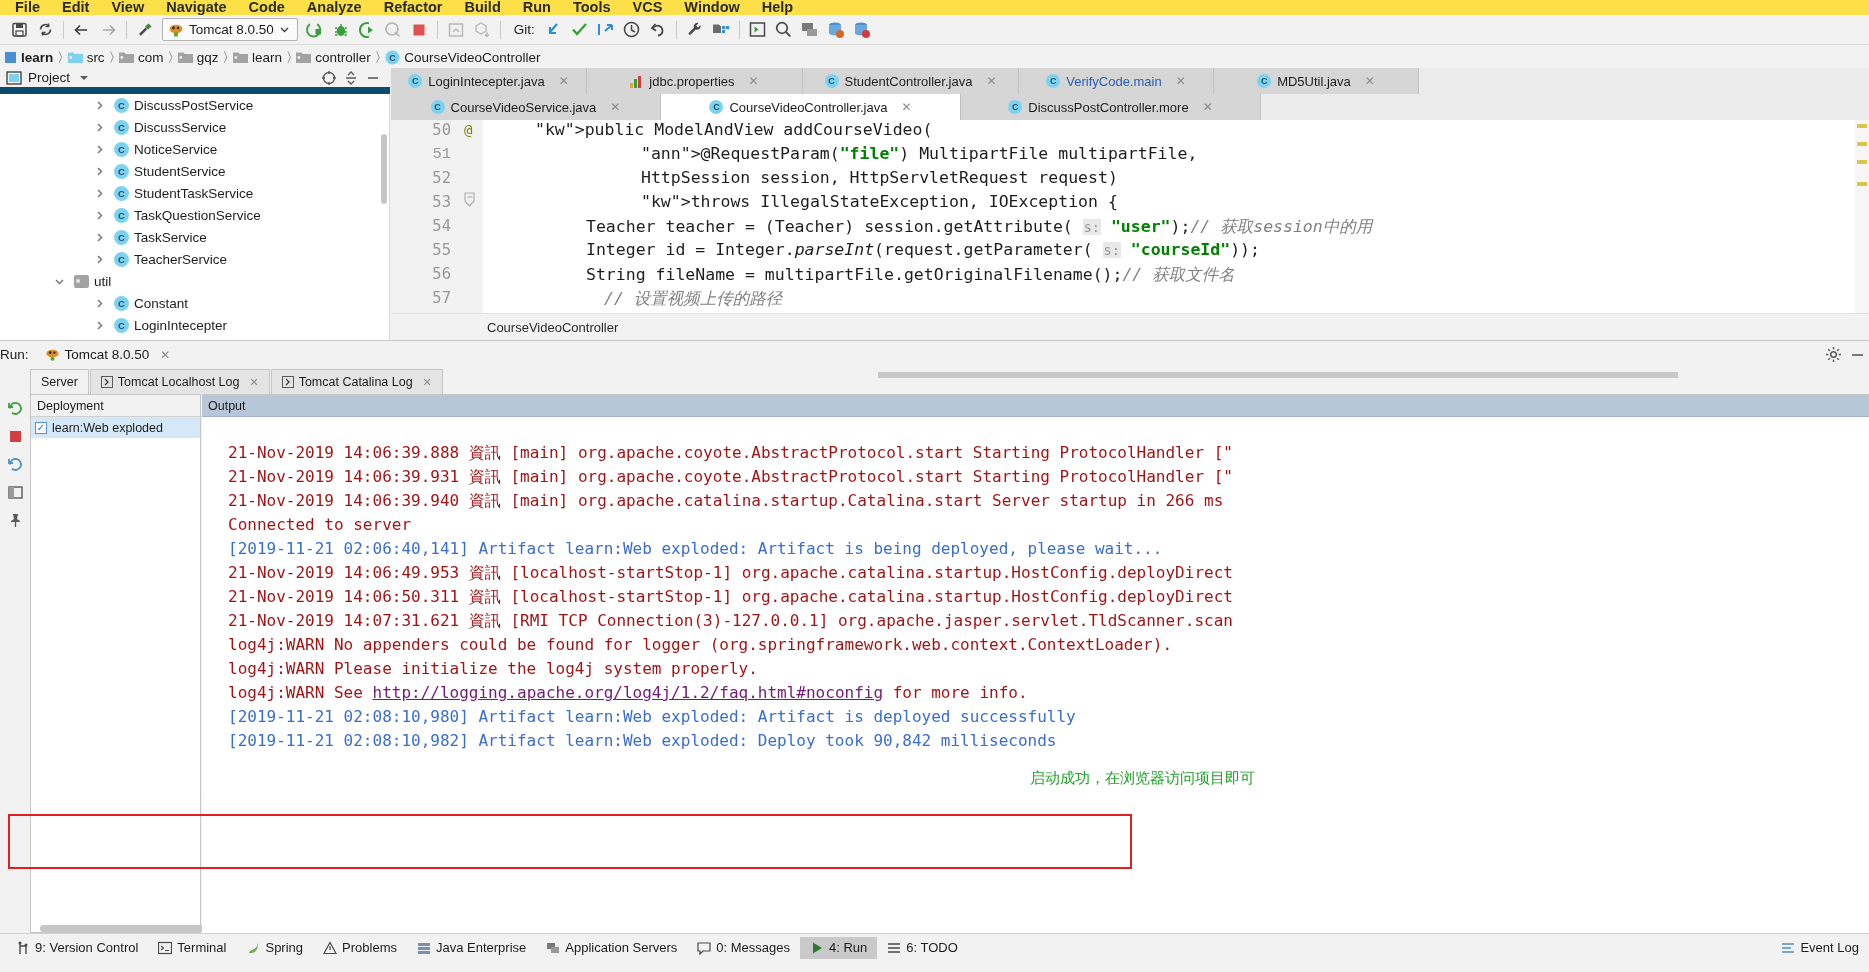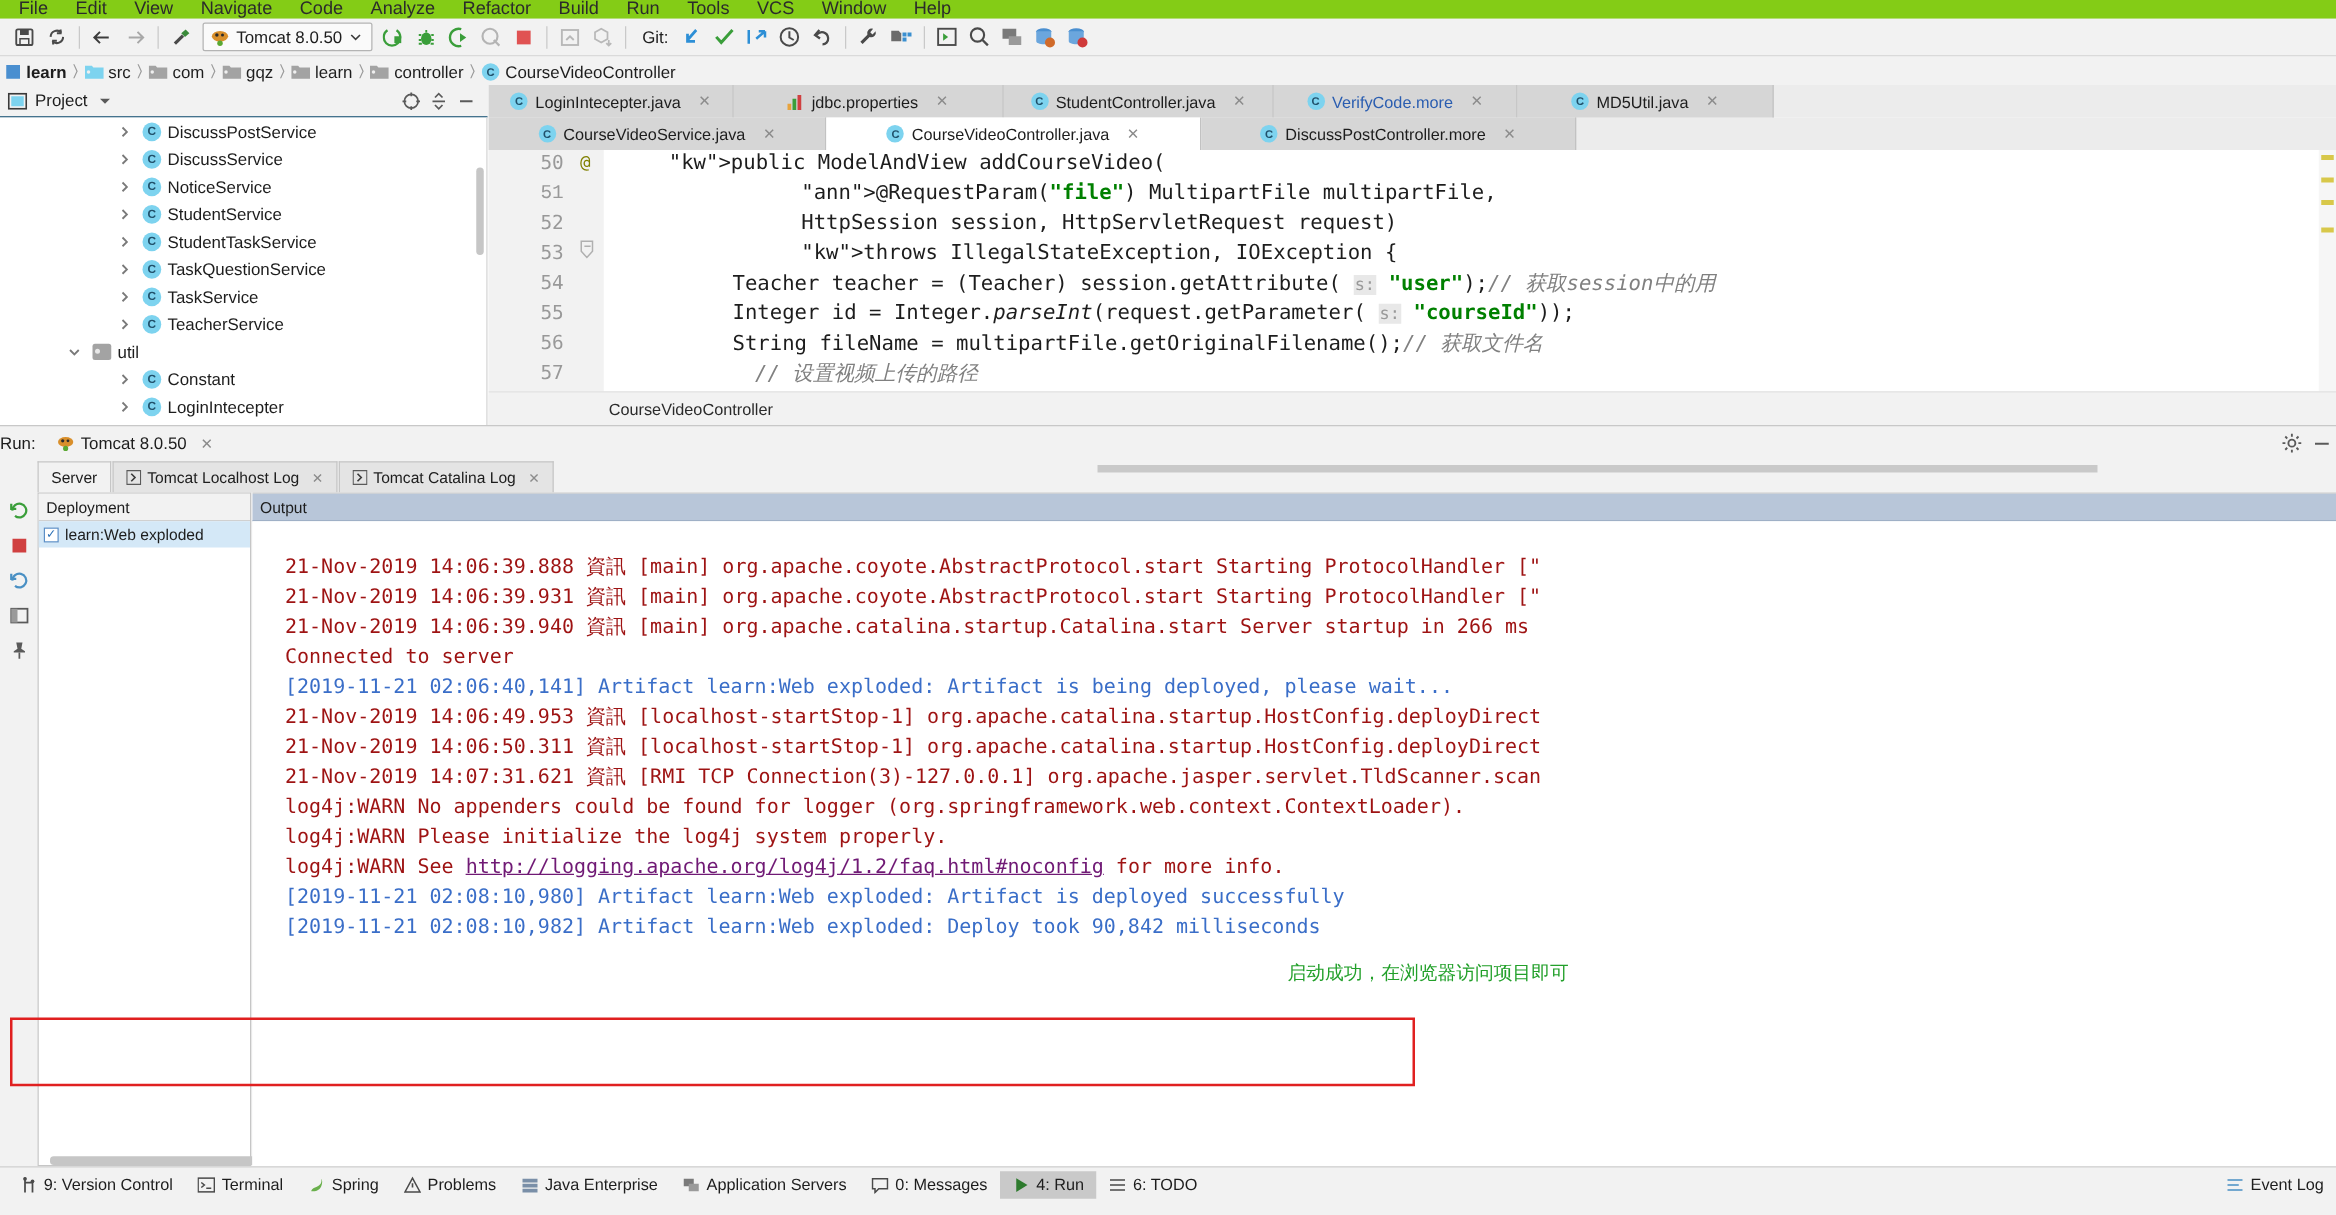--- a/index.html
+++ b/index.html
@@ -11,22 +11,22 @@
     font-family: "Liberation Sans", sans-serif;
     font-size: 13px;
     color: #1d1d1d;
     -webkit-font-smoothing: antialiased;
   }
   #app { position: relative; width: 1869px; height: 972px; background: #f2f2f2; }
 
   
   .menubar {
     position: absolute; top: 0; left: 0; right: 0; height: 15px;
-    background: #84cc16; overflow: hidden;
-    display: flex; align-items: flex-end; padding-left: 4px;
+    background: #fde047; overflow: hidden;
+    display: flex; align-items: flex-end; padding-left: 4px; font-weight: bold;
   }
   .menubar .mi {
     font-size: 14.5px; color: #2b2b2b; padding: 0 11px 0 11px;
     line-height: 15px; white-space: nowrap;
   }
 
   
   .toolbar {
     position: absolute; top: 15px; left: 0; right: 0; height: 30px;
     background: #f2f2f2; display: flex; align-items: center; padding-left: 6px;
@@ -50,21 +50,21 @@
     font-size: 13.5px; white-space: nowrap; overflow: hidden;
   }
   .bc-item { display: flex; align-items: center; gap: 4px; }
   .bc-sep { color: #9a9a9a; margin: 0 5px; font-size: 13px; }
   .bc-bold { font-weight: bold; }
 
   
   .project-header {
     position: absolute; top: 68px; left: 0; width: 390px; height: 26px;
     background: #f2f2f2; display: flex; align-items: center; padding: 0 6px;
-    border-bottom: 1px solid #0c4a6e;
+    border-bottom: 7px solid #0c4a6e;
   }
   .ph-title { font-size: 13.5px; margin-left: 6px; }
   .ph-spacer { flex: 1; }
   .ph-ico { width: 22px; height: 22px; display: flex; align-items: center; justify-content: center; }
 
   .project-tree {
     position: absolute; top: 94px; left: 0; width: 390px; height: 246px;
     background: #ffffff; overflow: hidden; border-right: 1px solid #d7d7d7;
   }
   .tree-row { height: 22px; display: flex; align-items: center; white-space: nowrap; font-size: 13.5px; }
@@ -627,21 +627,21 @@
           <span>jdbc.properties</span>
           <span class="x">✕</span>
         </div>
         <div class="tab" style="width: 216px;">
           <span class="tab-ico-cls">C</span>
           <span>StudentController.java</span>
           <span class="x">✕</span>
         </div>
         <div class="tab" style="width: 195px;">
           <span class="tab-ico-cls">C</span>
-          <span class="tab-label-blue">VerifyCode.more</span>
+          <span class="tab-label-blue">VerifyCode.main</span>
           <span class="x">✕</span>
         </div>
         <div class="tab" style="width: 205px;">
           <span class="tab-ico-cls">C</span>
           <span>MD5Util.java</span>
           <span class="x">✕</span>
         </div>
       </div>
     <div class="tabrow" id="tabrow2">
         <div class="tab" style="width: 270px;">

